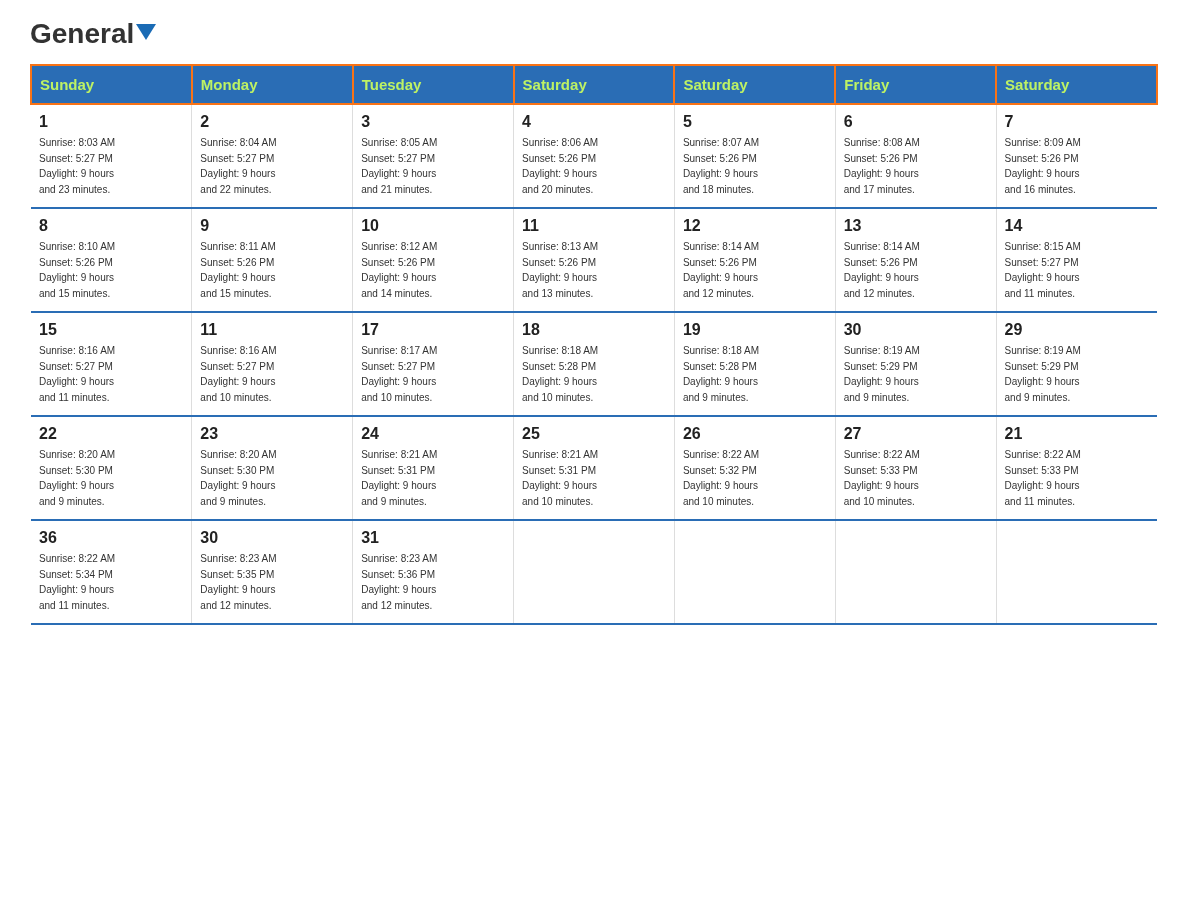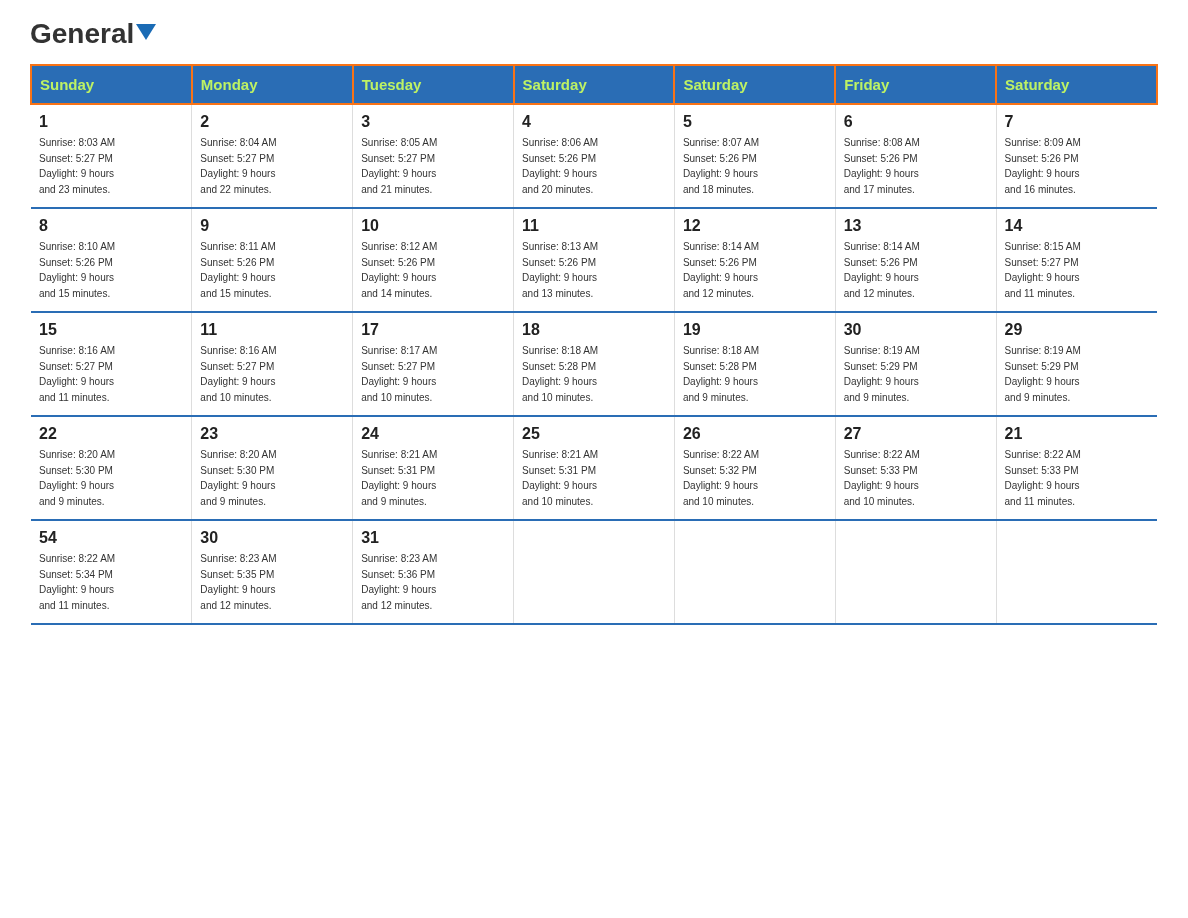--- a/index.html
+++ b/index.html
@@ -392,21 +392,21 @@
         <div class="day-info">
           Sunrise: 8:22 AM<br>
           Sunset: 5:33 PM<br>
           Daylight: 9 hours<br>
           and 11 minutes.
         </div>
       </td>
       </tr>
       <tr>
         <td>
-        <span class="day-number">54</span>
+        <span class="day-number">36</span>
         <div class="day-info">
           Sunrise: 8:22 AM<br>
           Sunset: 5:34 PM<br>
           Daylight: 9 hours<br>
           and 11 minutes.
         </div>
       </td>
         <td>
         <span class="day-number">30</span>
         <div class="day-info">

